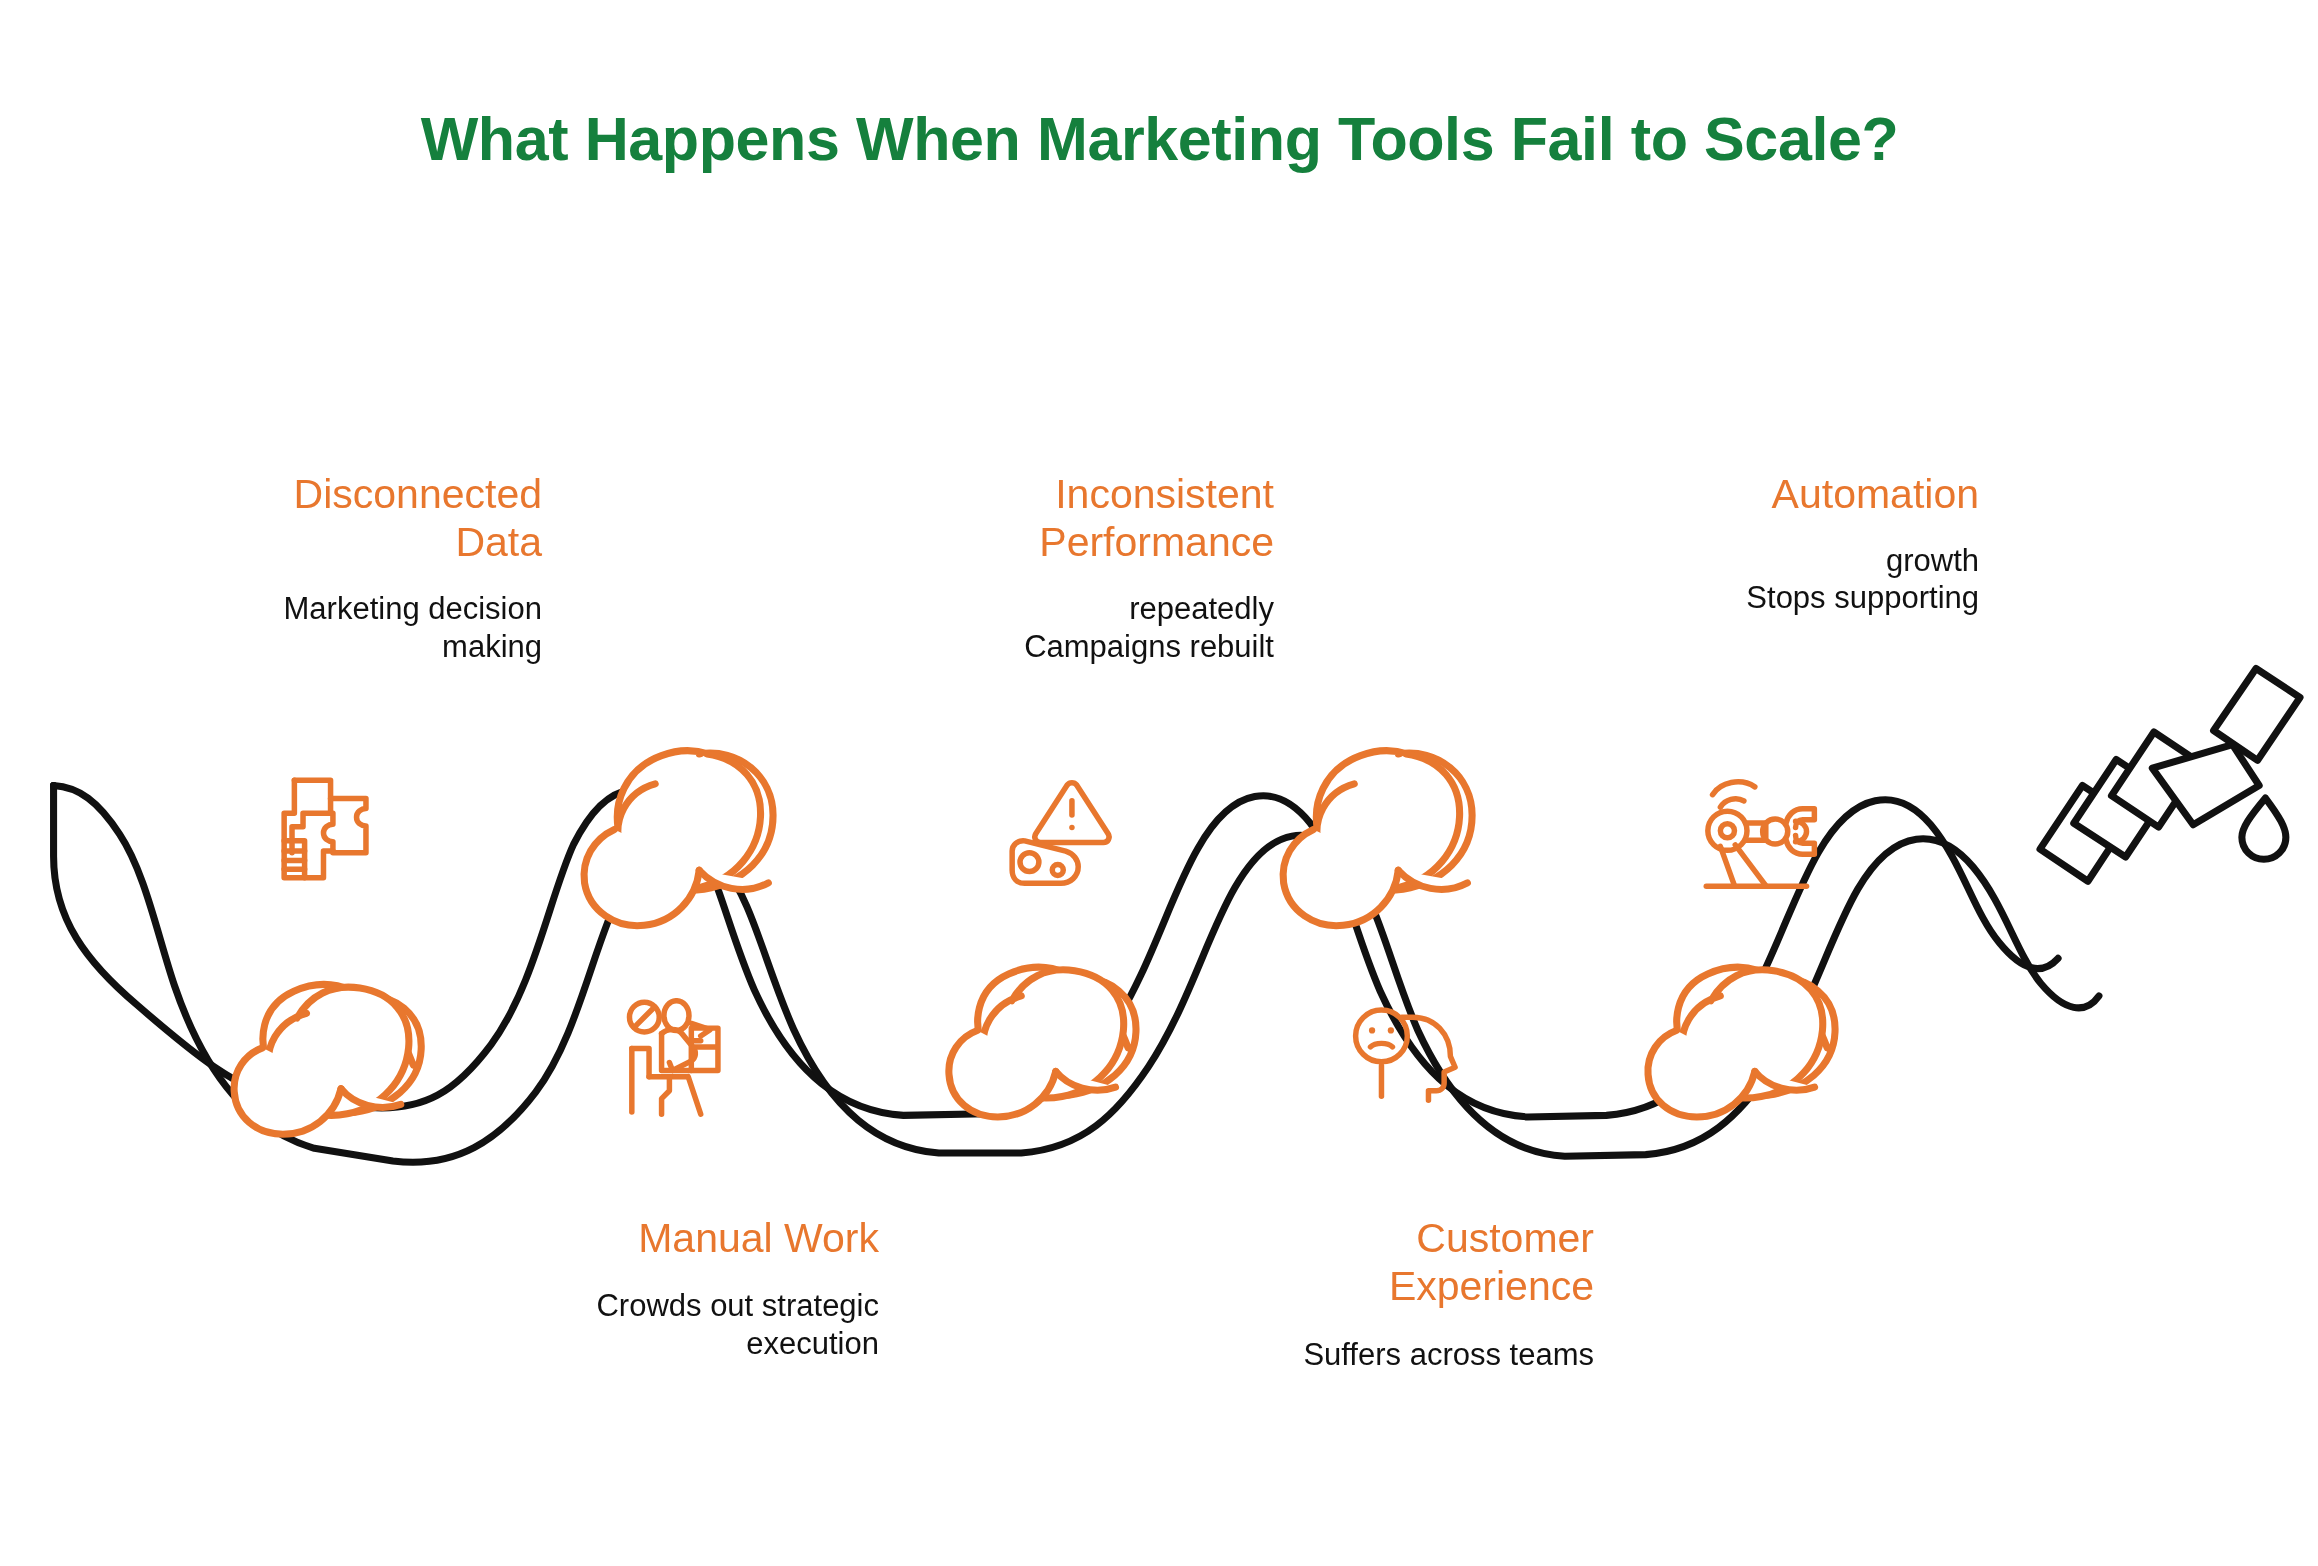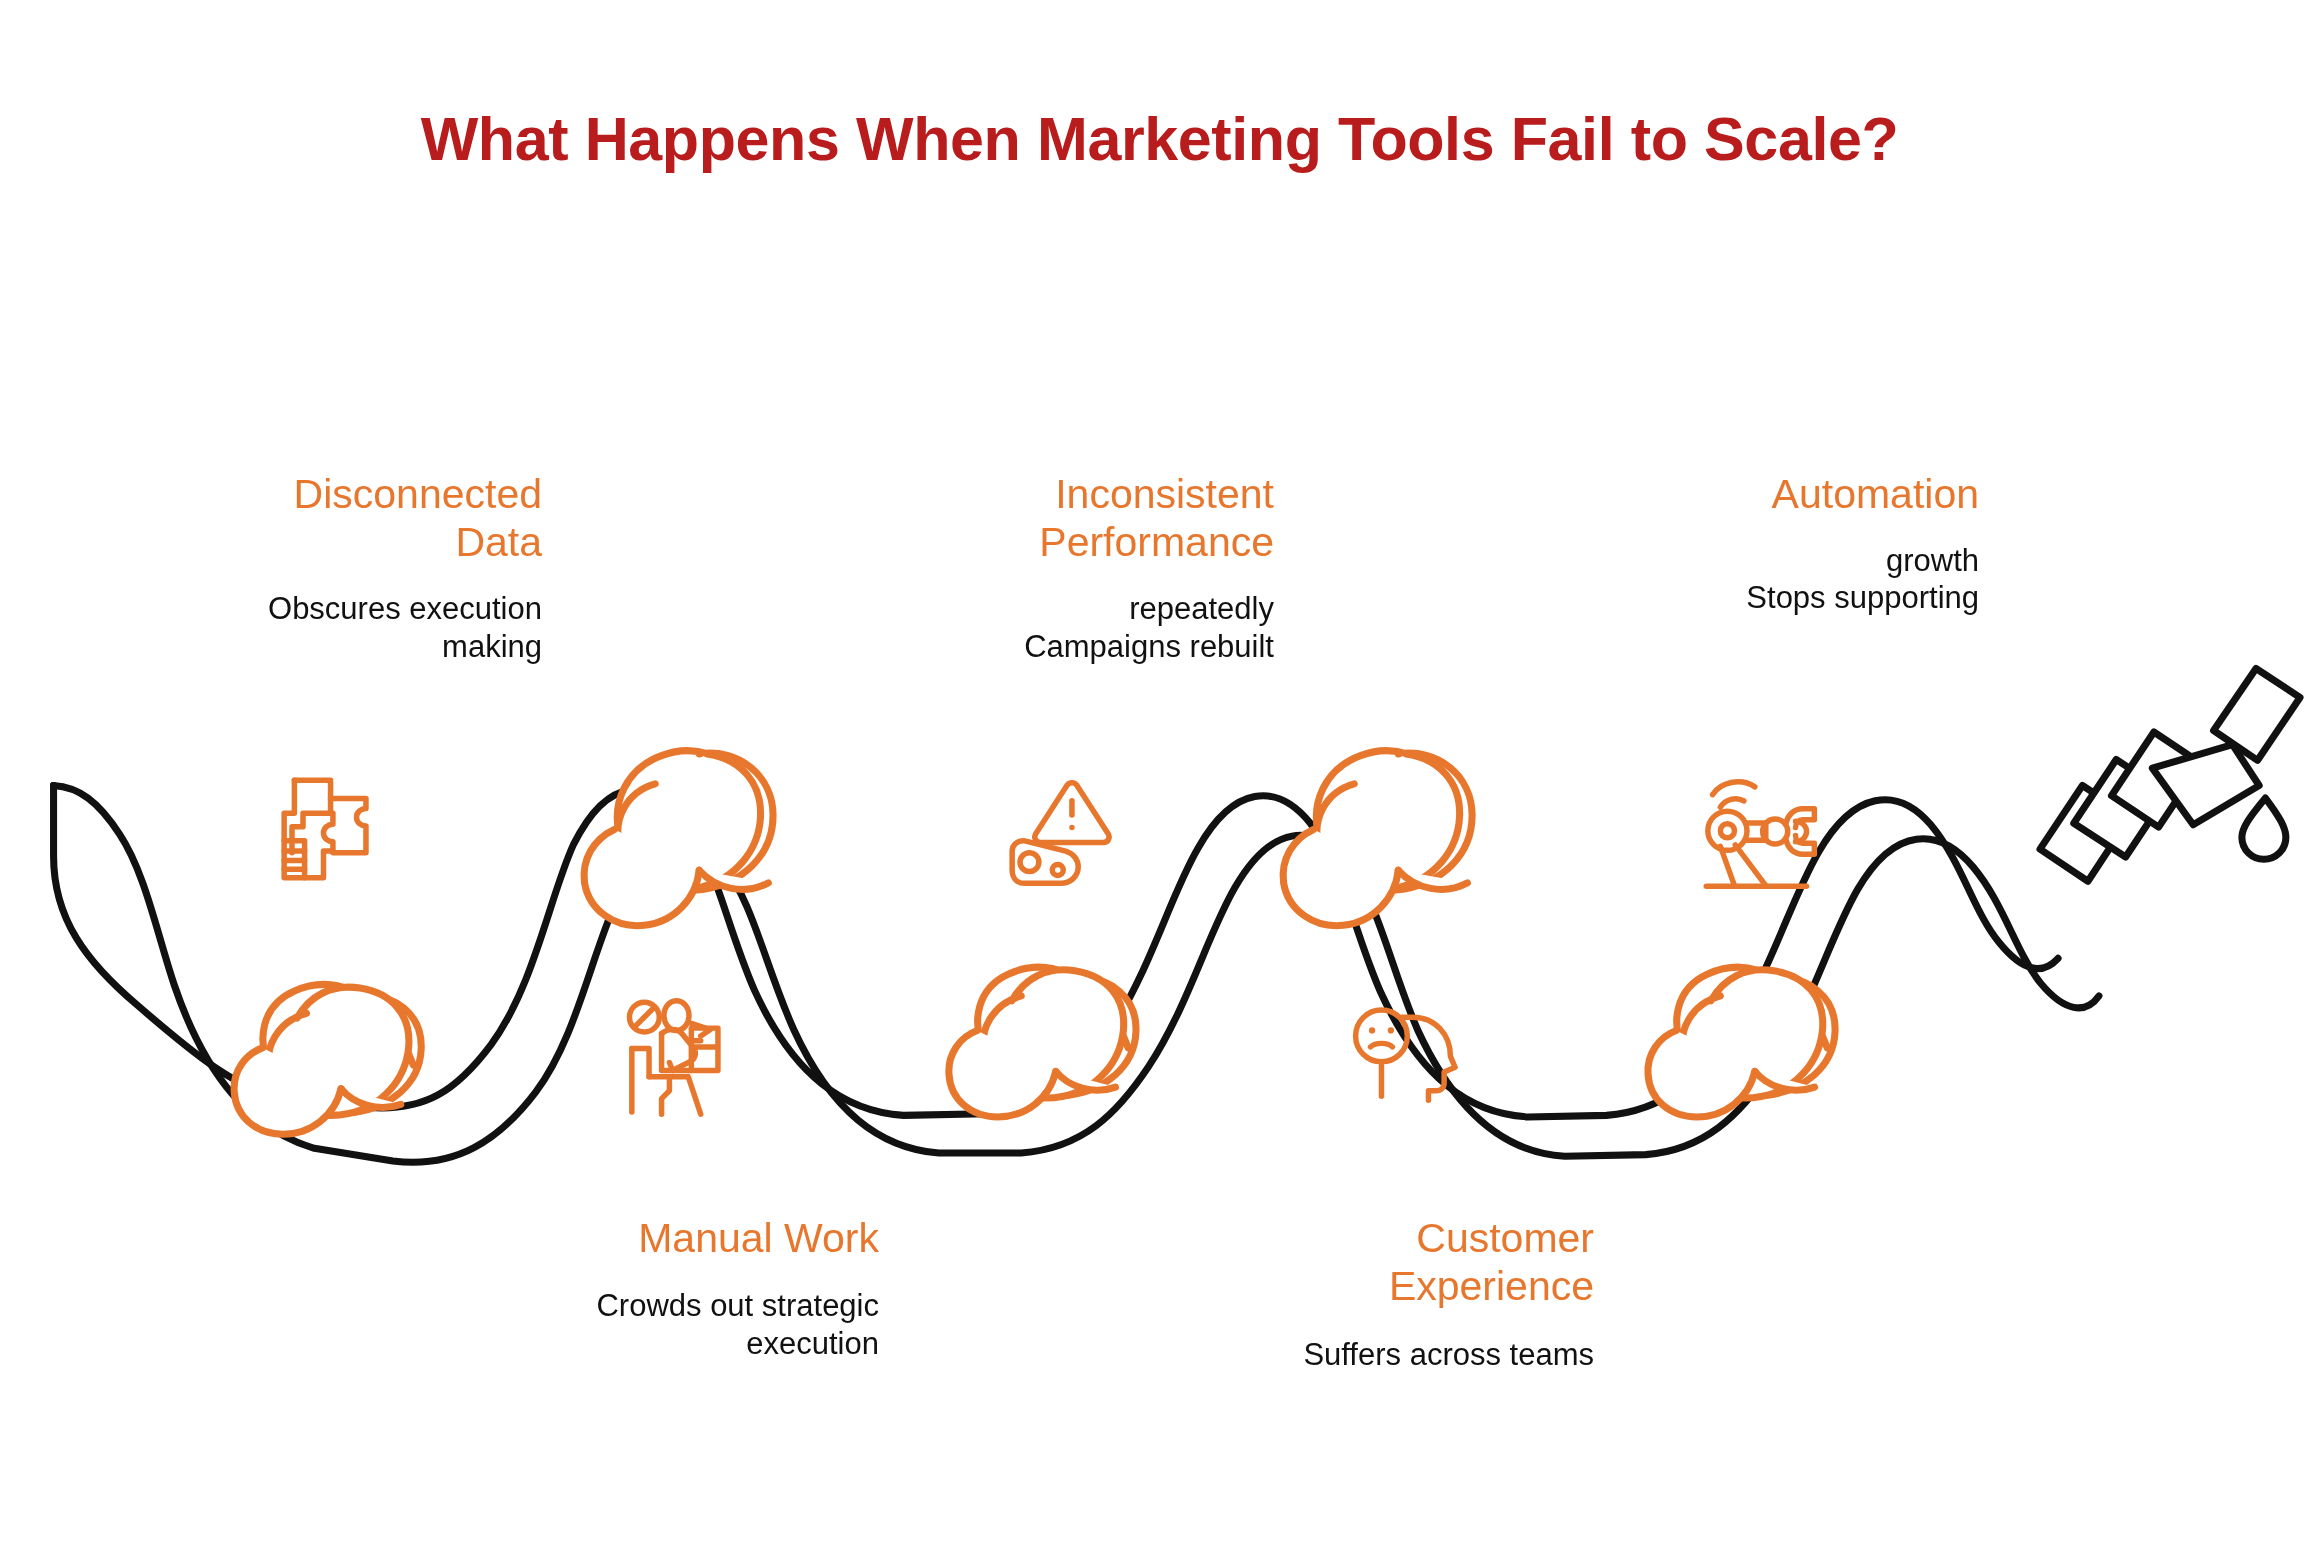--- a/index.html
+++ b/index.html
@@ -16,21 +16,21 @@
     overflow: hidden;
   }
   #title {
     position: absolute;
     left: 0;
     top: 106px;
     width: 2319px;
     text-align: center;
     font-size: 61px;
     font-weight: bold;
-    color: #b91c1c;
+    color: #15803d;
     letter-spacing: -0.4px;
     line-height: 1.1;
   }
   .label-group {
     position: absolute;
     text-align: right;
   }
   .label-title {
     font-size: 41px;
     color: #E8772E;
@@ -303,21 +303,21 @@
                C 124,114 120,118 114,118 L 104,118 L 104,130"></path>
     </svg>
   </div>
 
   <div class="label-group lg-top" id="lg-disconnected">
     <div class="label-title">
       <div>Disconnected</div>
       <div>Data</div>
     </div>
     <div class="label-desc">
-      <div>Obscures execution</div>
+      <div>Marketing decision</div>
       <div>making</div>
     </div>
   </div>
 
   <div class="label-group lg-top" id="lg-inconsistent">
     <div class="label-title">
       <div>Inconsistent</div>
       <div>Performance</div>
     </div>
     <div class="label-desc">

